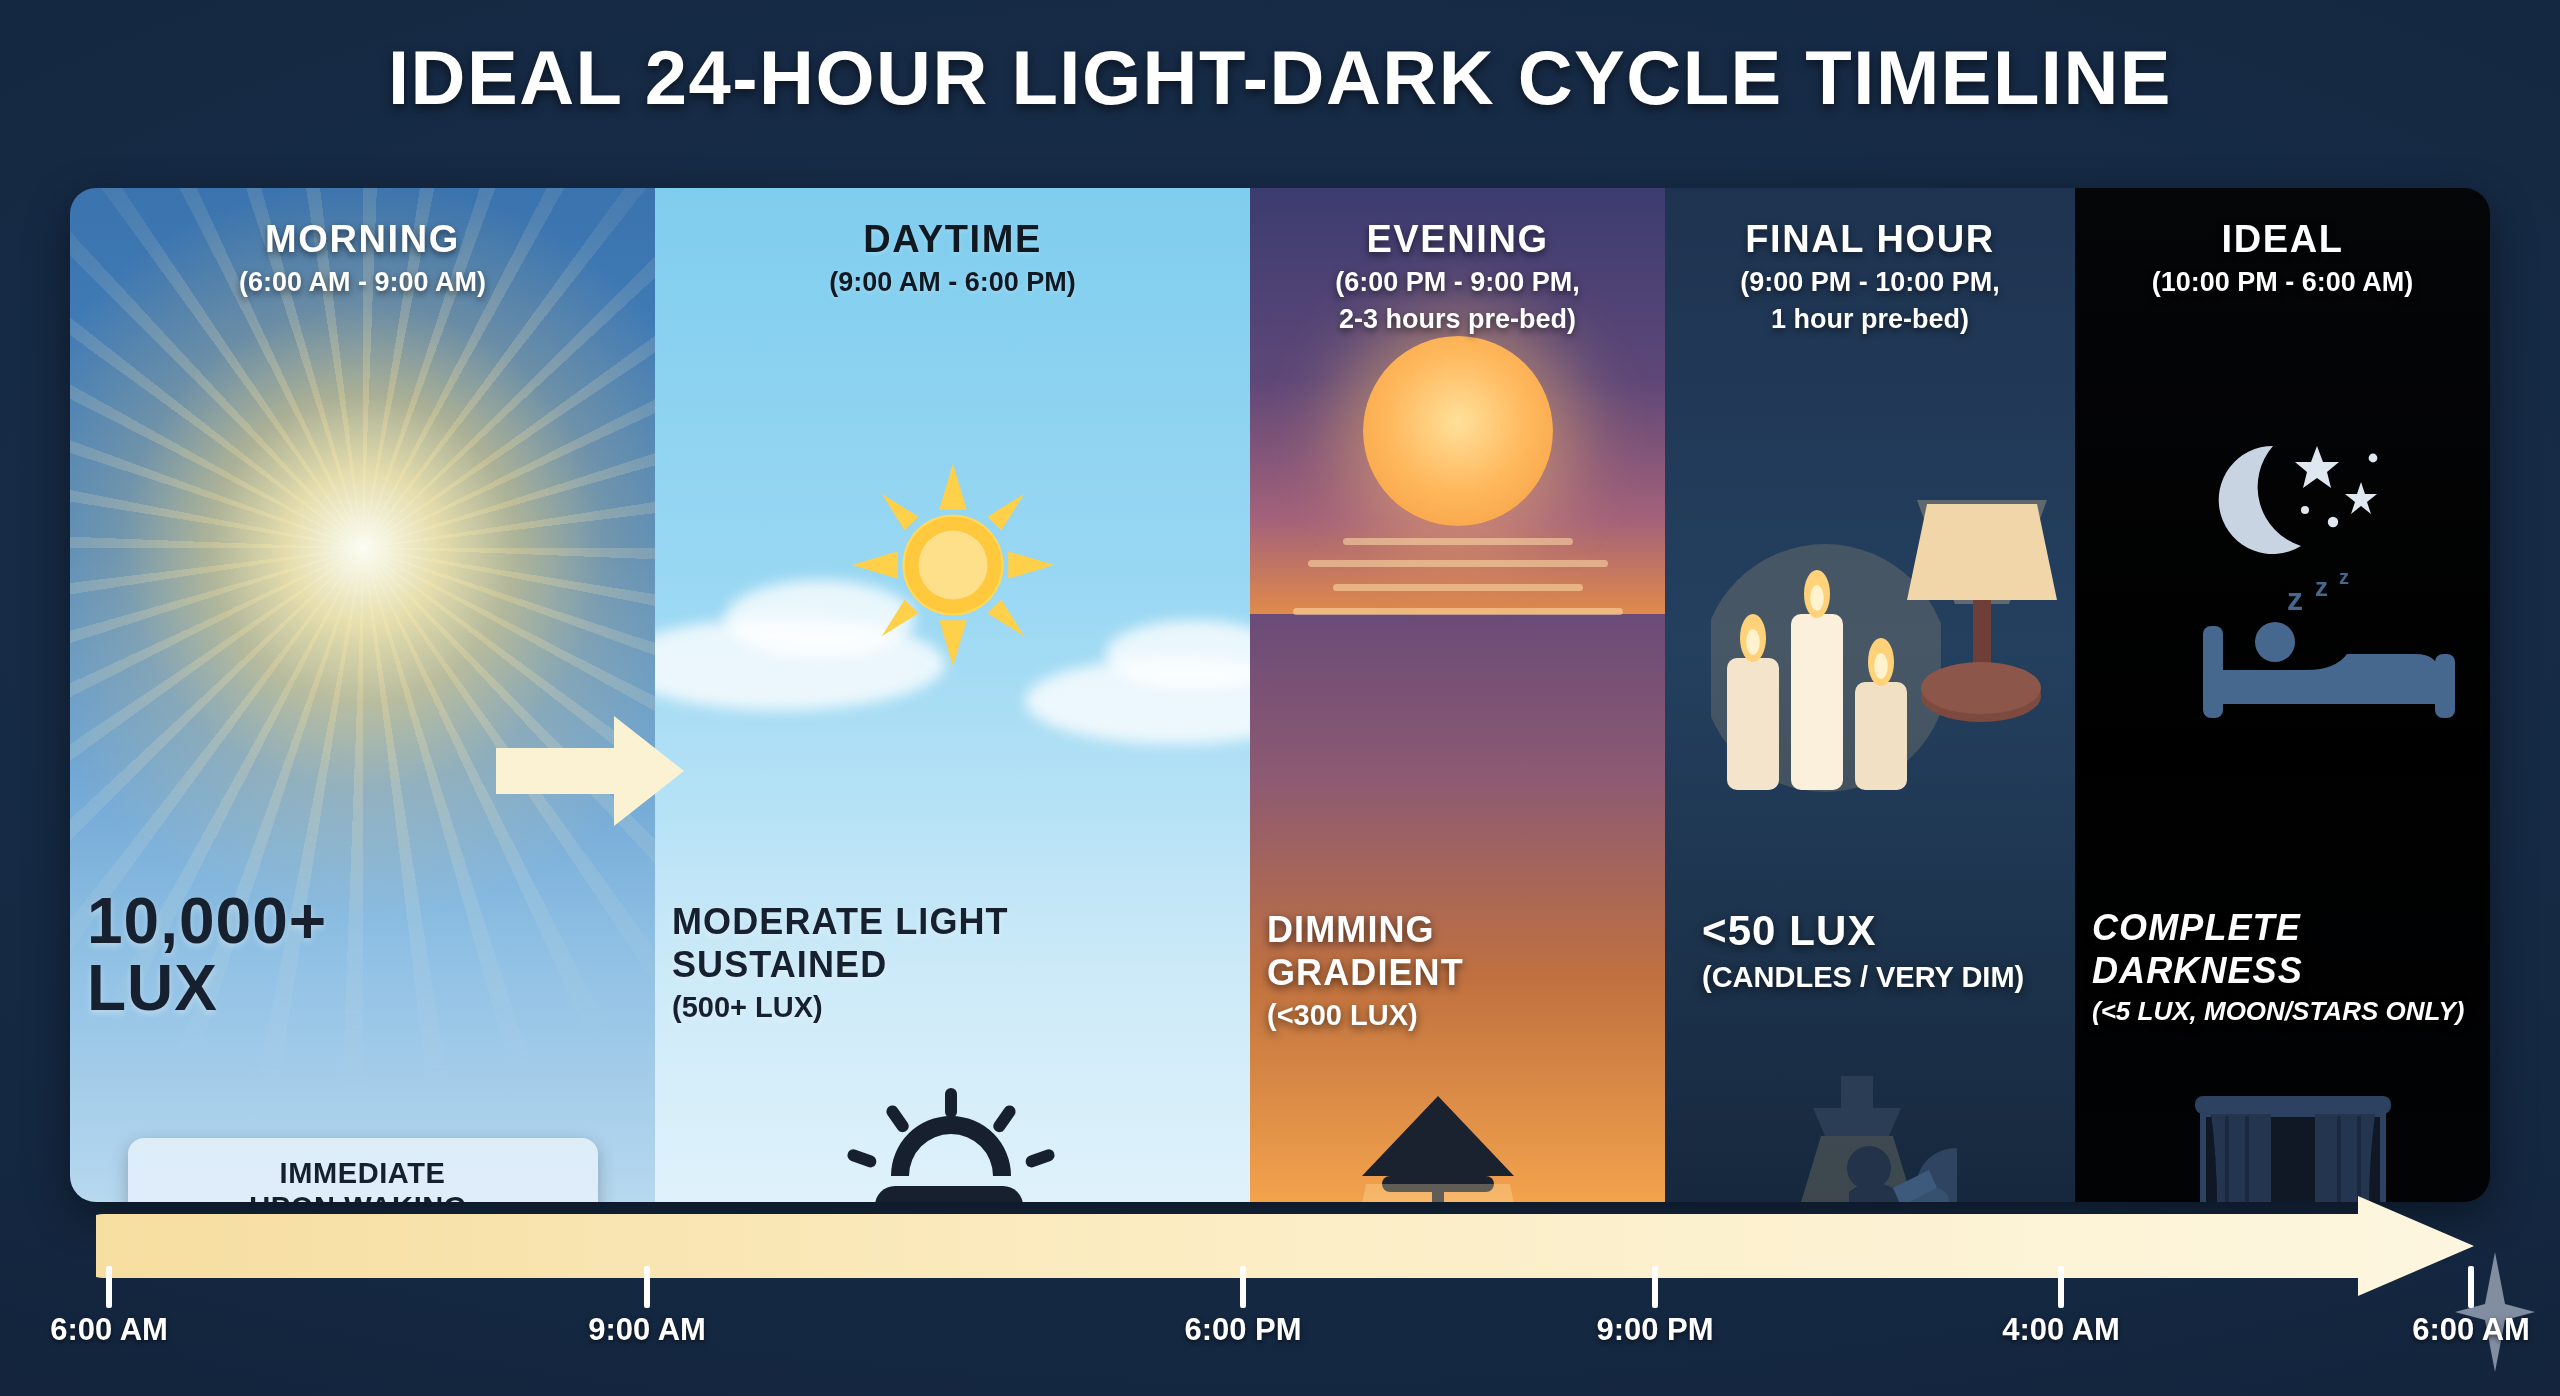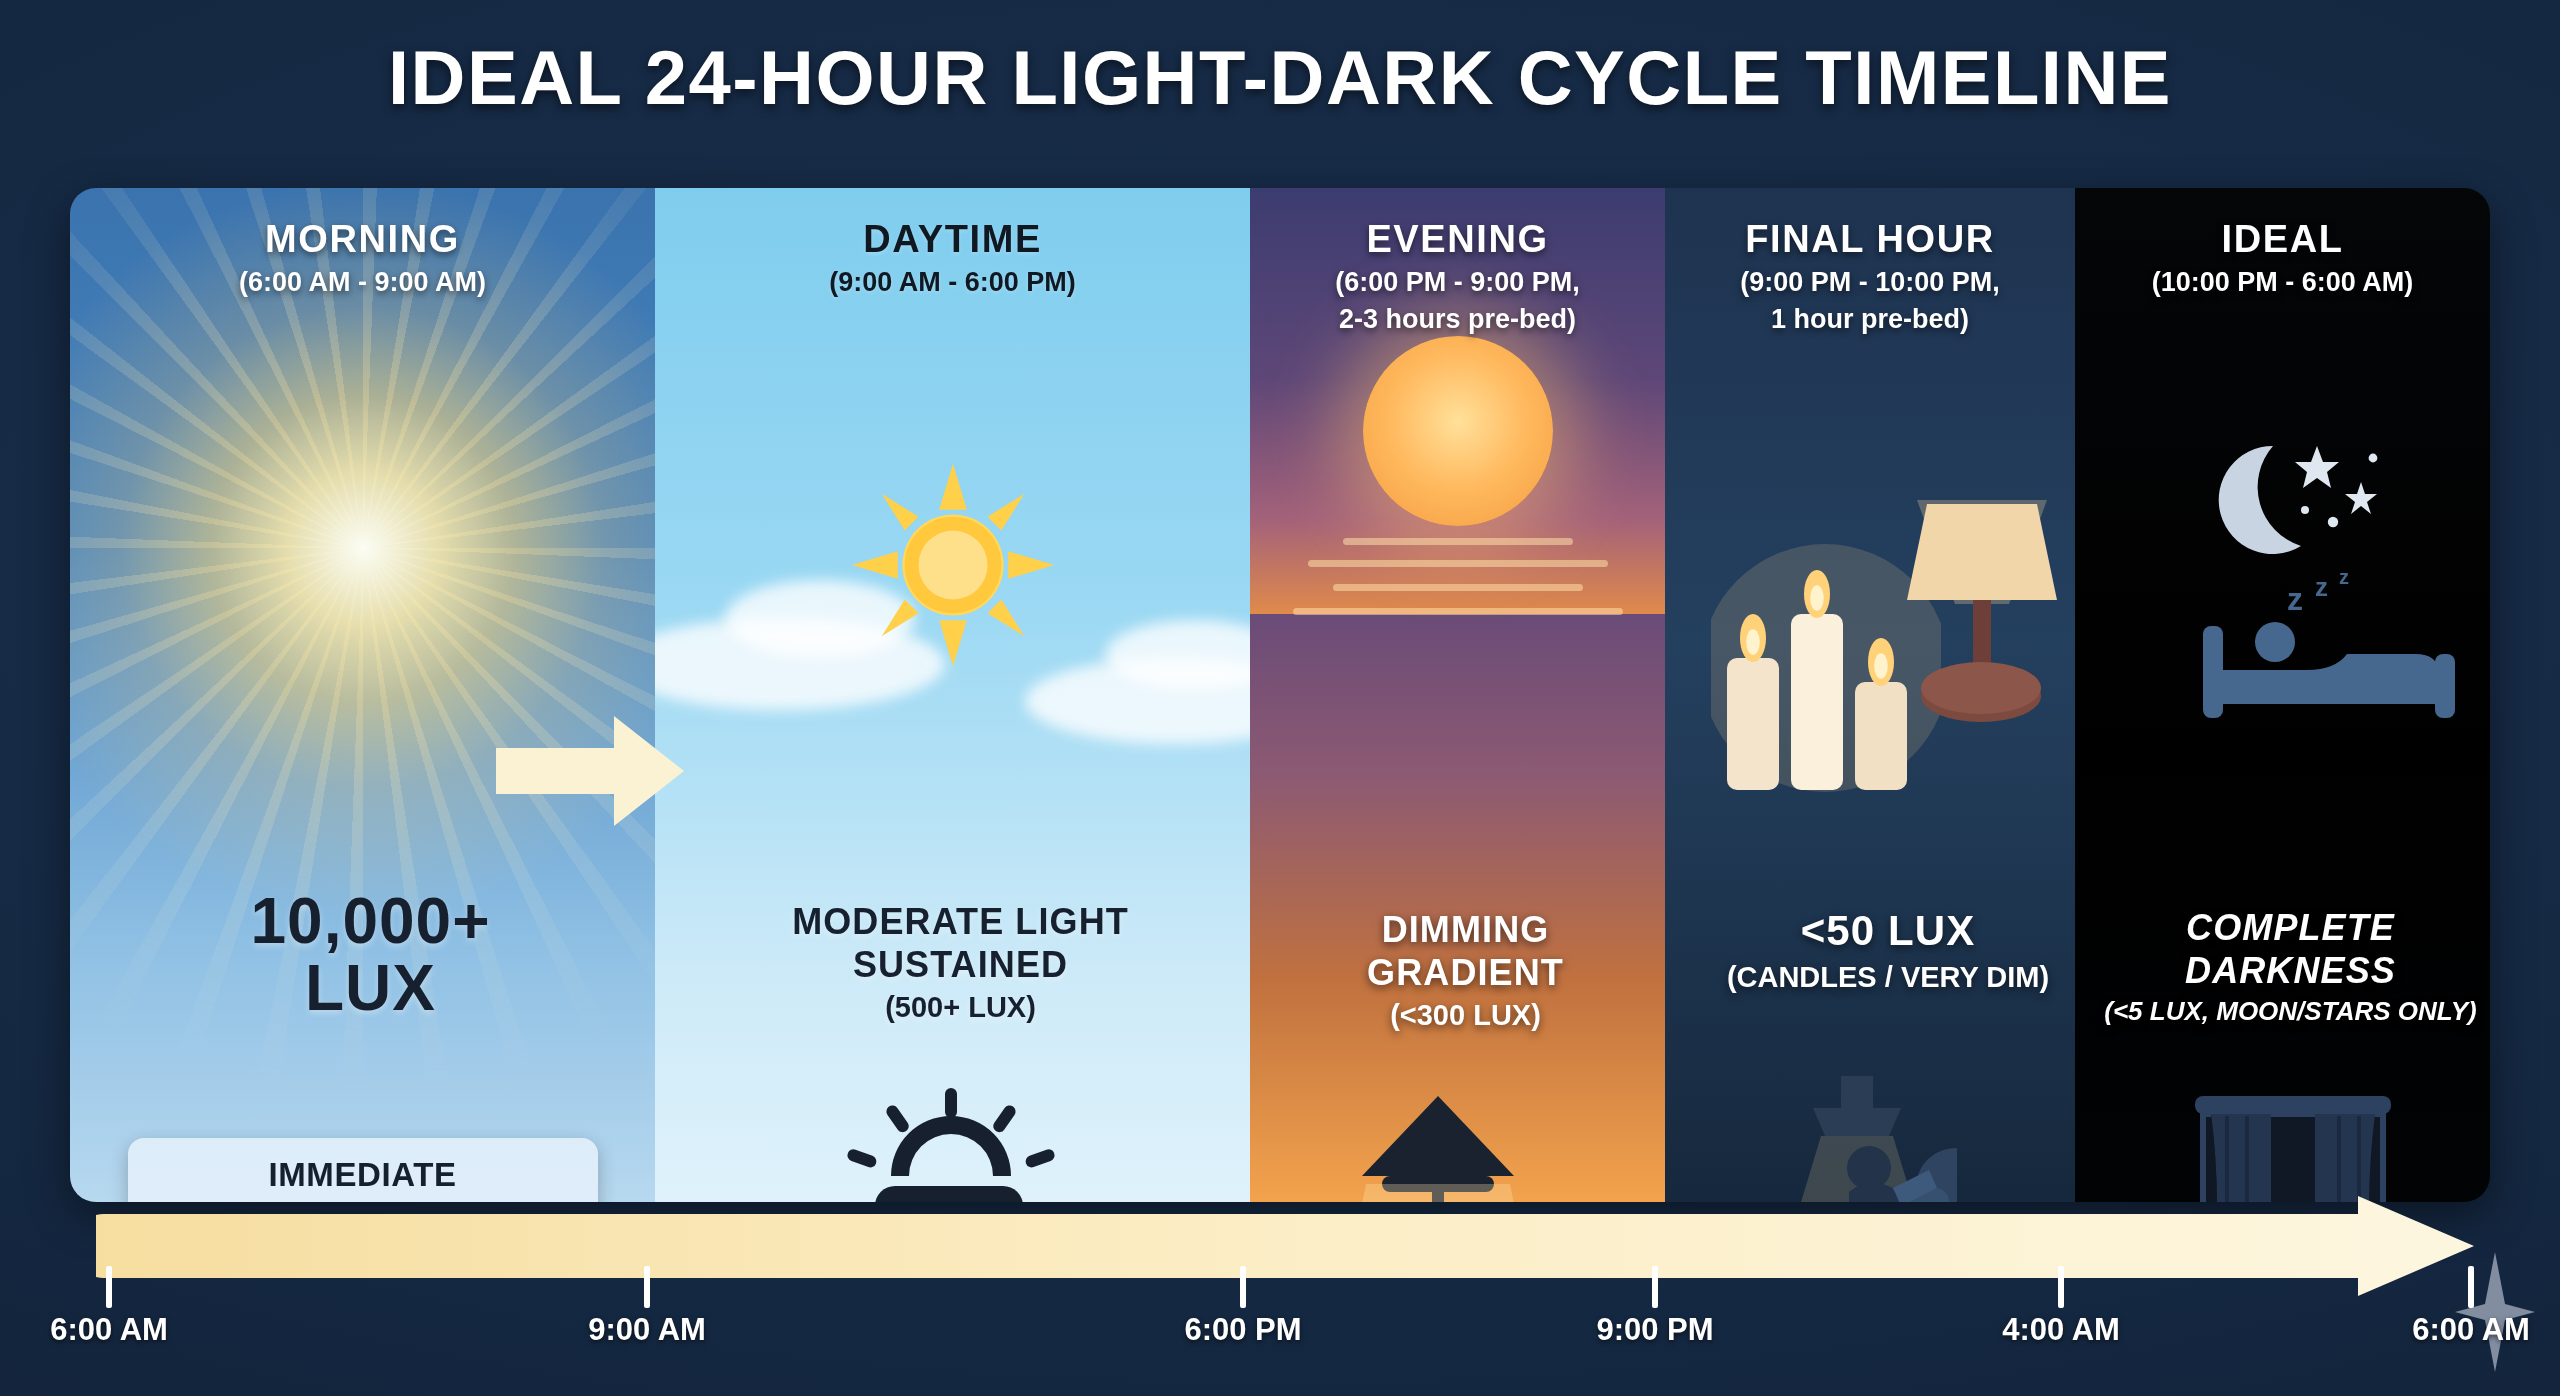--- a/index.html
+++ b/index.html
@@ -83,36 +83,36 @@
     height:7px; border-radius:4px; background:rgba(255,223,170,.55); }
 
   
   .hdr{ position:absolute; left:0; width:100%; top:30px; text-align:center; z-index:6; }
   .hdr .t{ font-size:38px; font-weight:bold; letter-spacing:1.6px; line-height:1.12; }
   .hdr .s{ font-size:27px; font-weight:bold; line-height:1.22; margin-top:5px; }
   .light .t, .light .s{ color:#ffffff; text-shadow:0 3px 7px rgba(0,0,0,.55); }
   .dark  .t, .dark  .s{ color:#101822; text-shadow:0 2px 4px rgba(255,255,255,.22); }
 
   
-  .big{ position:absolute; left:8px; width:100%; text-align:center; z-index:6; }
+  .big{ position:absolute; left:17px; width:100%; z-index:6; }
   .big .l1{ font-size:64px; font-weight:bold; line-height:1.05; letter-spacing:1px; }
   .big .l2{ font-size:36px; font-weight:bold; line-height:1.2; letter-spacing:1.1px; }
   .big .l3{ font-size:29px; font-weight:bold; line-height:1.2; margin-top:4px; }
   .big.onlight .l1,.big.onlight .l2,.big.onlight .l3{ color:#17202f; text-shadow:0 3px 6px rgba(255,255,255,.35); }
   .big.ondark  .l1,.big.ondark  .l2,.big.ondark  .l3{ color:#ffffff; text-shadow:0 3px 8px rgba(0,0,0,.6); }
 
   
   #callout{
     position:absolute; left:50%; transform:translateX(-50%); top:950px;
     width:470px; padding:18px 20px 20px;
     background:rgba(226,240,250,.9); border-radius:16px;
     box-shadow:0 6px 18px rgba(0,0,0,.25);
     text-align:center; z-index:7;
   }
-  #callout .c1{ font-size:33px; font-weight:bold; color:#15202e; line-height:1.18; letter-spacing:.6px; }
+  #callout .c1{ font-size:29px; font-weight:bold; color:#15202e; line-height:1.18; letter-spacing:.6px; }
 
   
   #bigArrow{ position:absolute; left:496px; top:712px; z-index:9; }
 
   
   .icowrap{ position:absolute; z-index:6; }
 
   
   #tlArrow{ position:absolute; left:96px; top:1196px; z-index:12; }
   #ticks{ position:absolute; left:0; top:1266px; width:100%; height:46px; z-index:12; }

